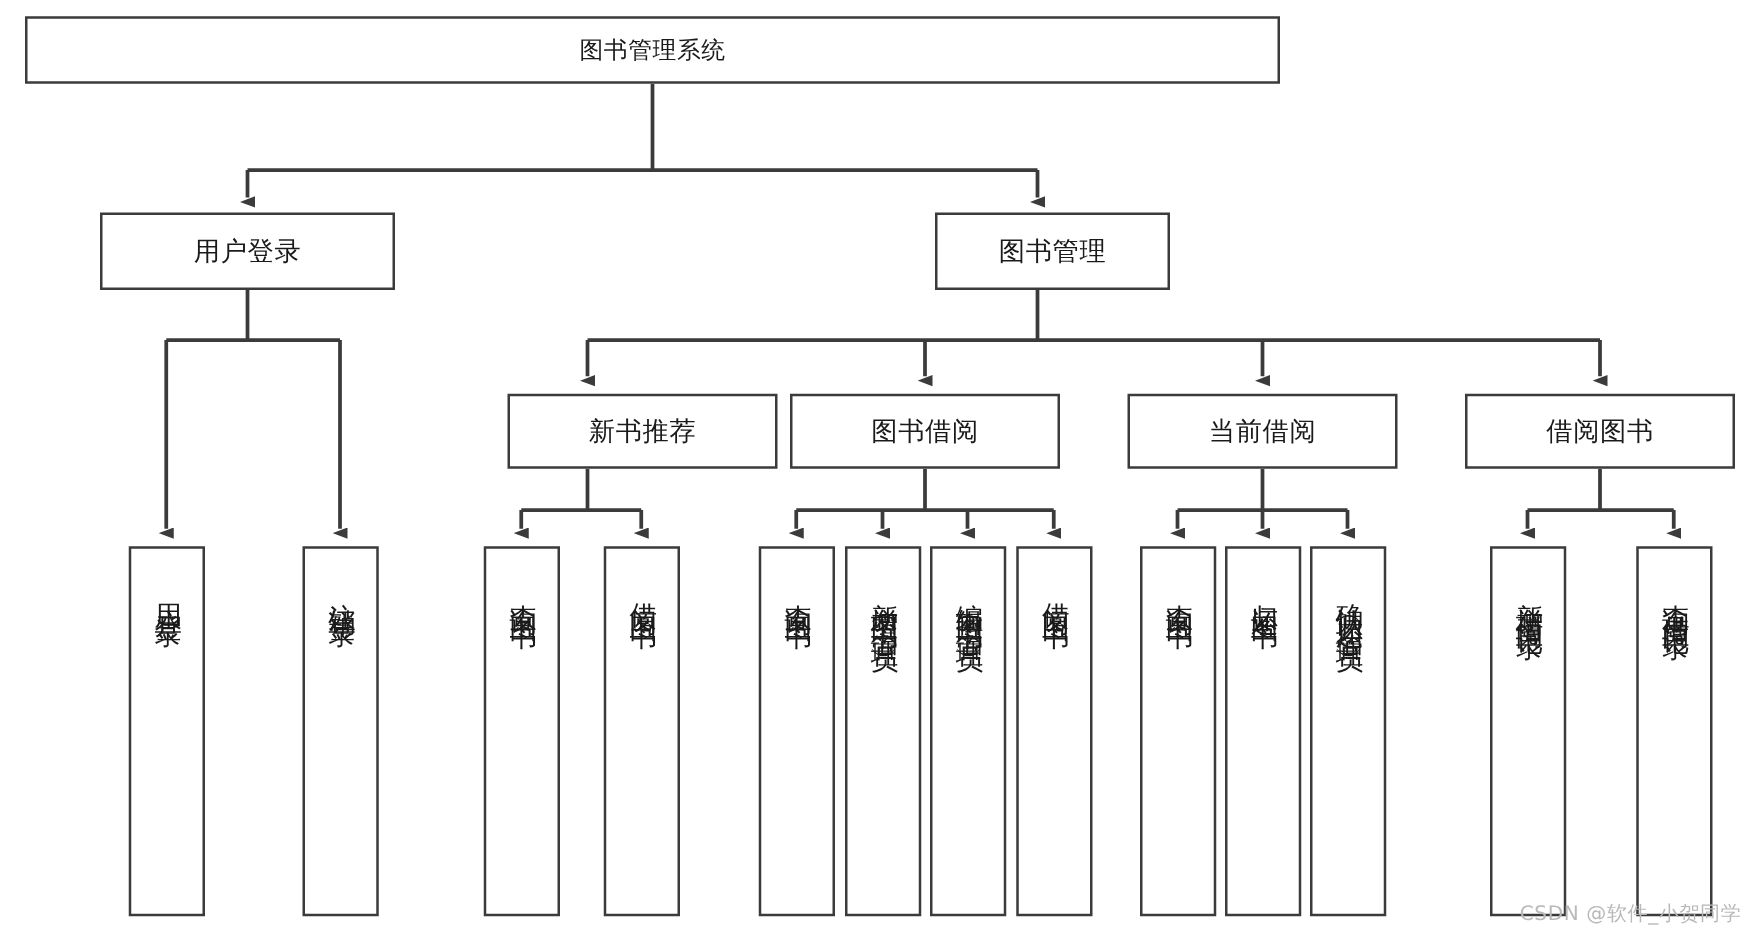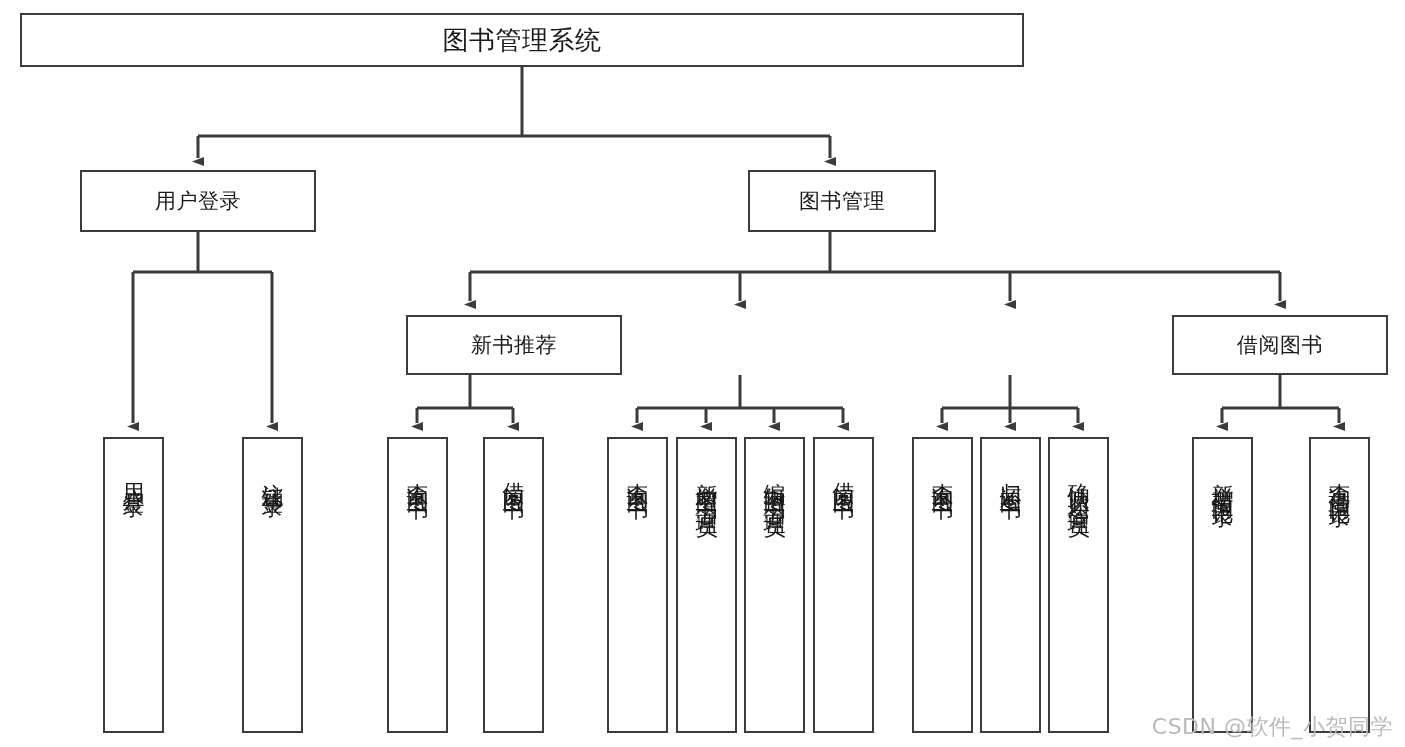--- a/index.html
+++ b/index.html
@@ -50,27 +50,27 @@
     padding-top: 26px;
   }
   .node.vert .label {
     writing-mode: vertical-rl;
     text-orientation: upright;
     font-size: 22px;
     letter-spacing: 5px;
     line-height: 1;
   }
   #root-node .label {
-    font-size: 26px;
+    font-size: 19px;
   }
   #watermark {
     position: absolute;
     right: 12px;
     bottom: 5px;
-    font-size: 22px;
+    font-size: 16px;
     color: #b9b9b9;
     letter-spacing: 0.5px;
     white-space: nowrap;
   }
 </style>
 </head>
 <body>
 
 <div id="canvas">
 
@@ -131,20 +131,26 @@
   <div class="node horiz" style="left:80px; top:170px; width:236px; height:62px;">
     <span class="label">用户登录</span>
   </div>
   <div class="node horiz" style="left:712px; top:170px; width:188px; height:62px;margin-left:36px;">
     <span class="label">图书管理</span>
   </div>
 
   <div class="node horiz" style="left:362px; top:315px; width:216px; height:60px;margin-left:44px;">
     <span class="label">新书推荐</span>
   </div>
+  <div class="node horiz" style="left:632px; top:315px; width:216px; height:60px;">
+    <span class="label">图书借阅</span>
+  </div>
+  <div class="node horiz" style="left:902px; top:315px; width:216px; height:60px;">
+    <span class="label">当前借阅</span>
+  </div>
   <div class="node horiz" style="left:1172px; top:315px; width:216px; height:60px;">
     <span class="label">借阅图书</span>
   </div>
 
   <div class="node vert" style="left:103px; top:437px; width:61px; height:296px;">
     <span class="label">用户登录</span>
   </div>
   <div class="node vert" style="left:242px; top:437px; width:61px; height:296px;">
     <span class="label">注销登录</span>
   </div>

